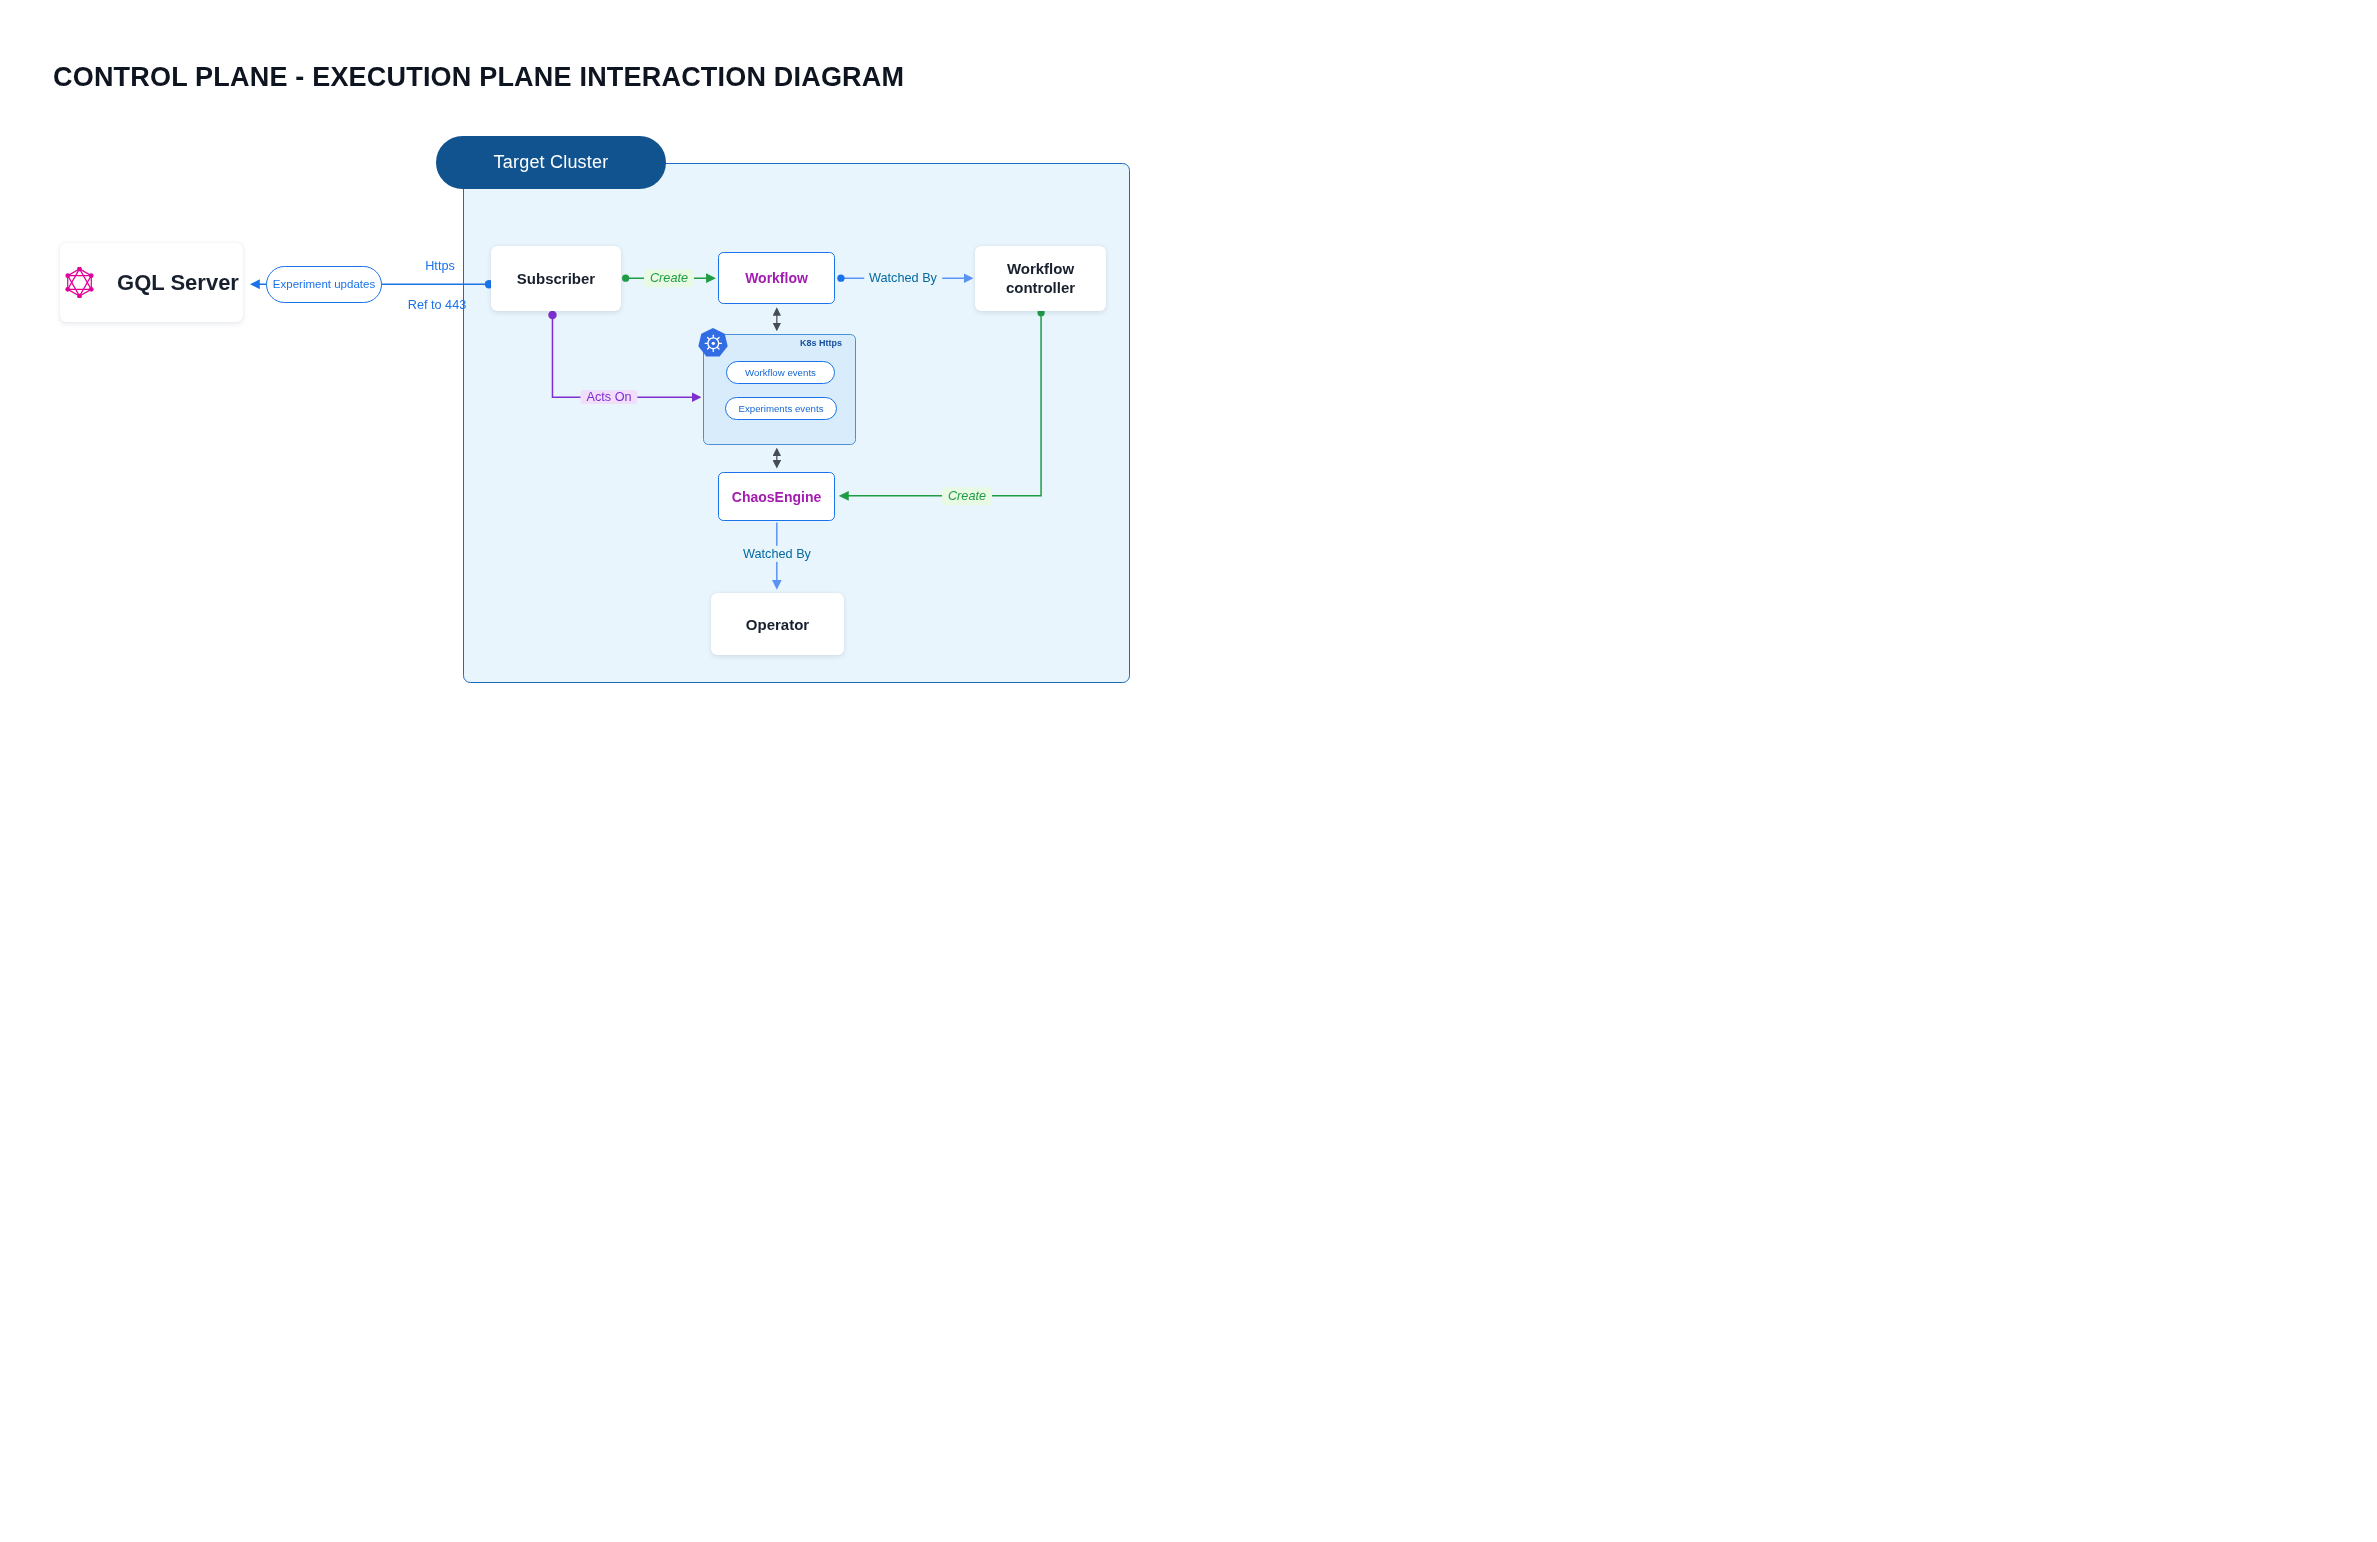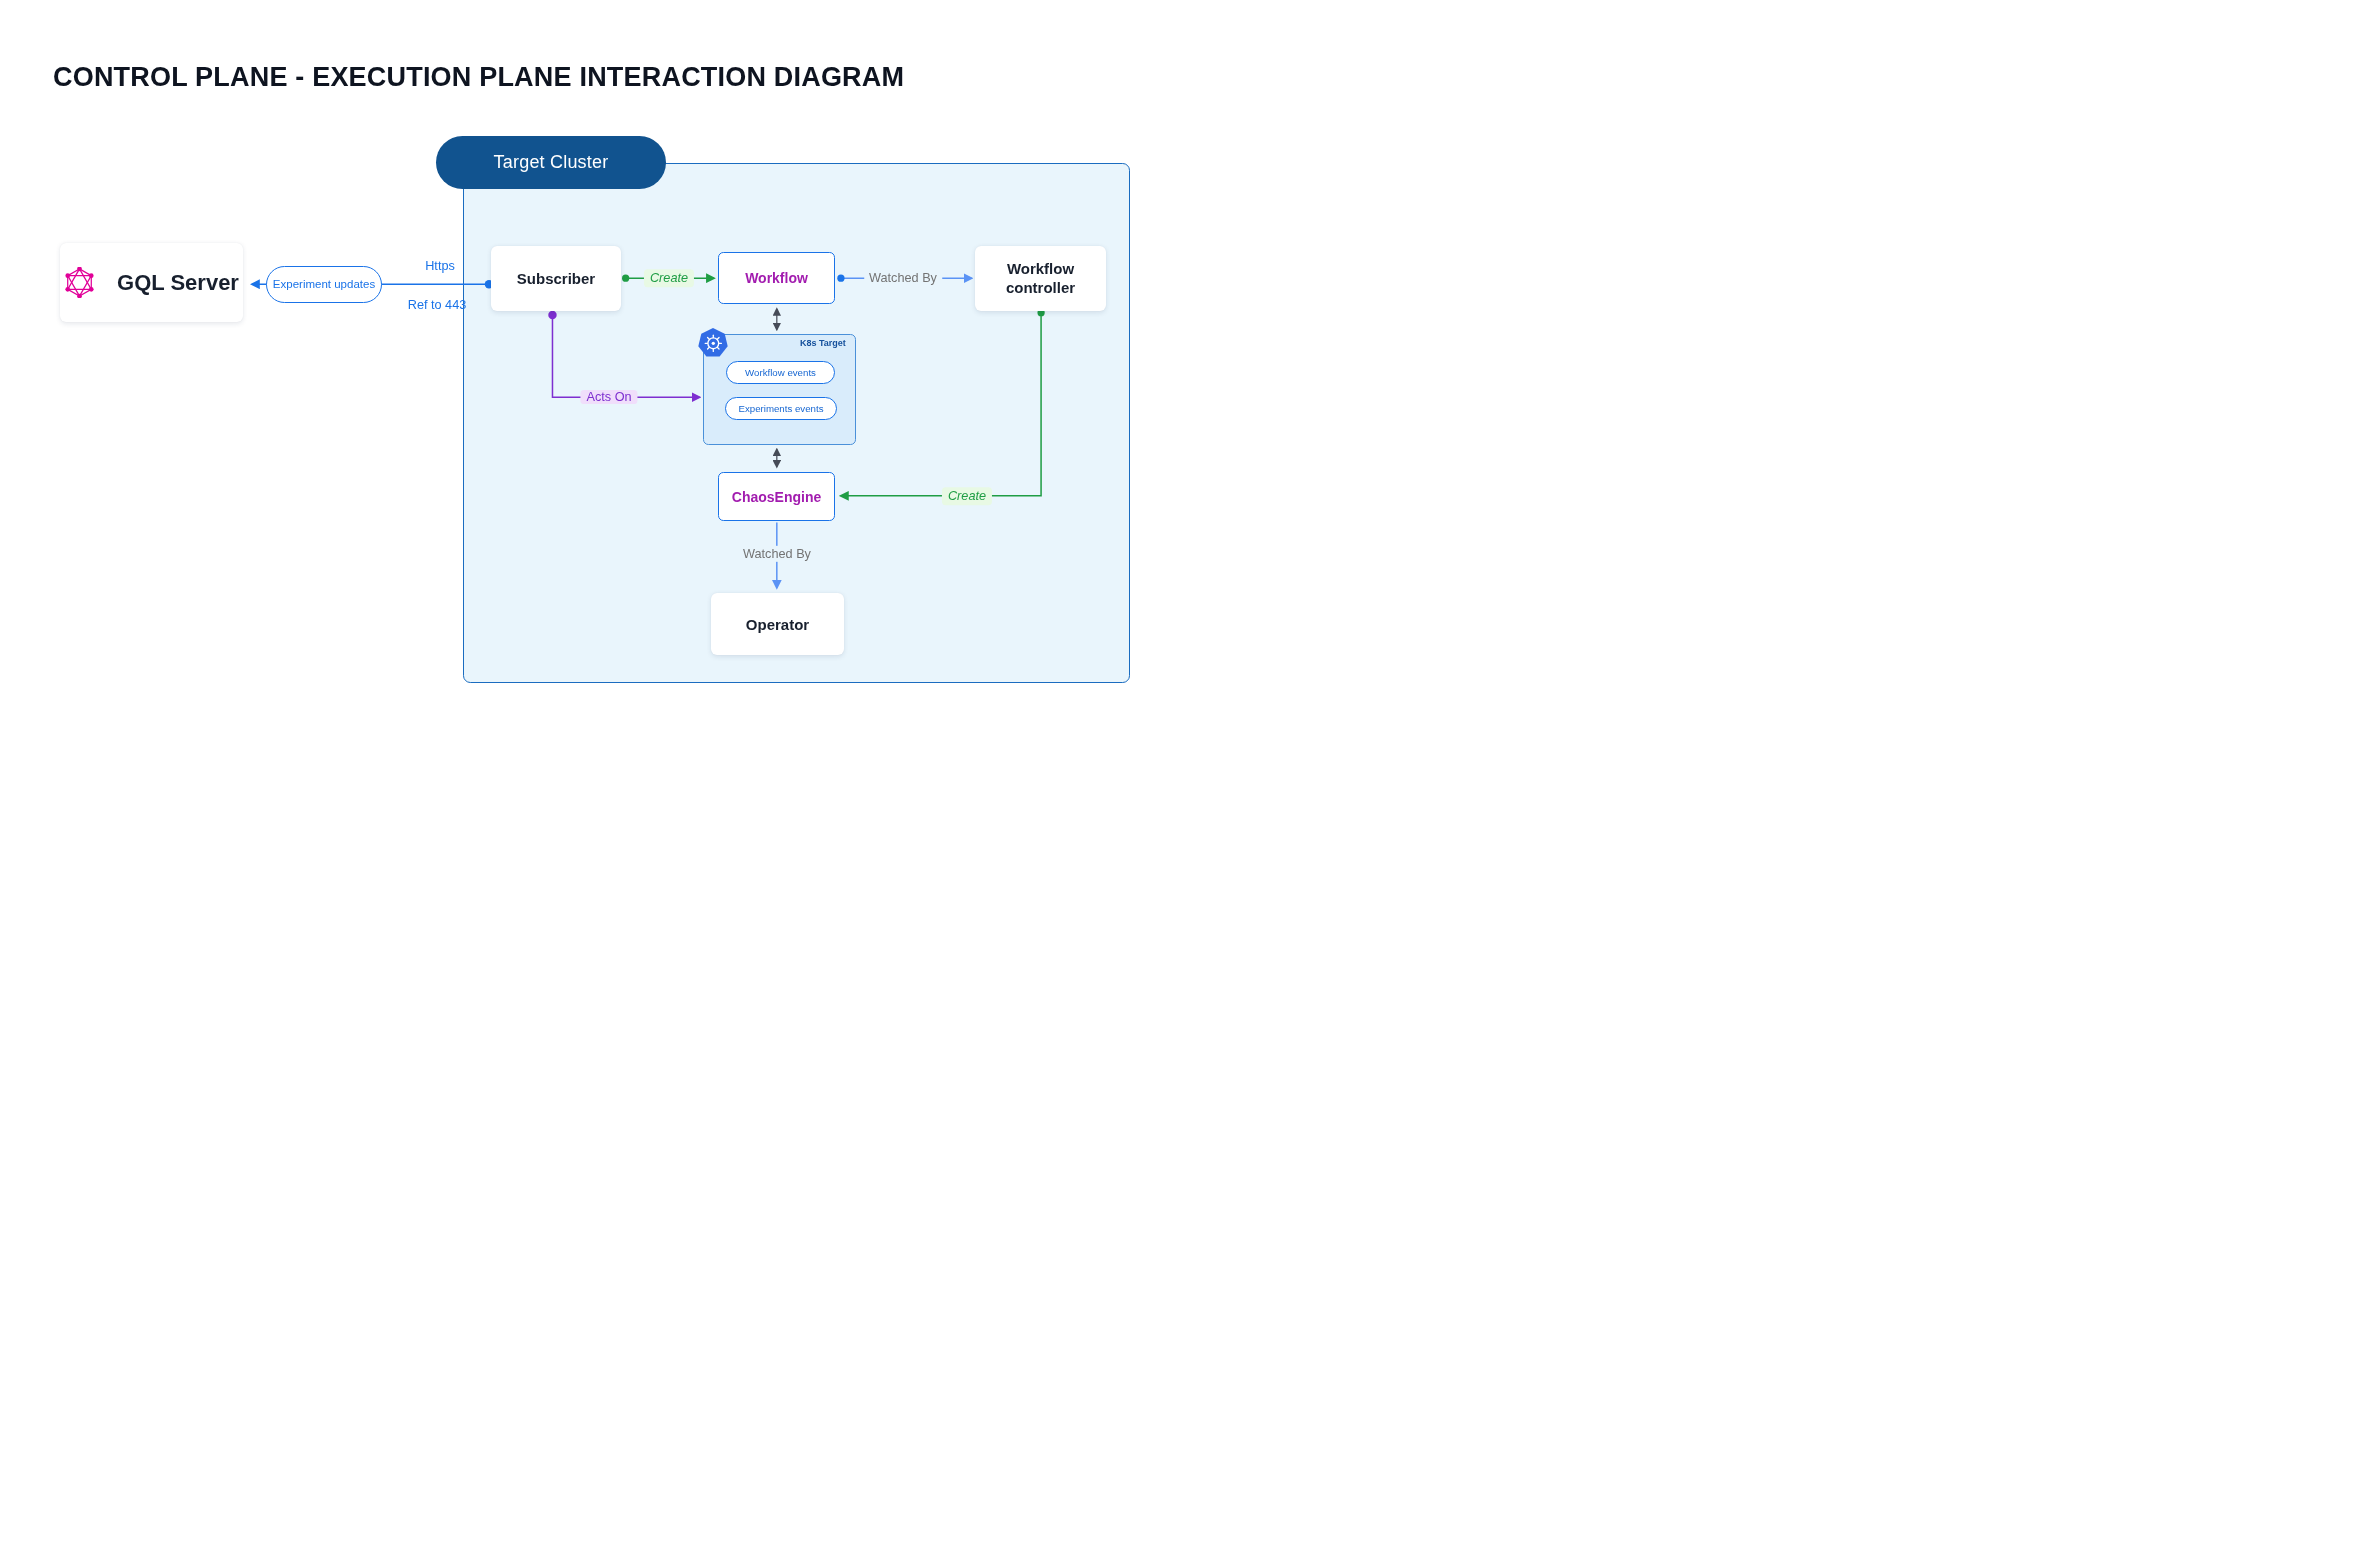--- a/index.html
+++ b/index.html
@@ -110,21 +110,21 @@
     display:flex; align-items:center; justify-content:center;
     text-align:center;
   }
   .edge-label {
     position:absolute;
     transform:translate(-50%,-50%);
     font-size:12.7px;
     white-space:nowrap;
   }
   .lbl-blue   { color:#1a73e8; }
-  .lbl-lblue  { color:#737373; background:#e9f5fc; padding:1.2px 4.8px; }
+  .lbl-lblue  { color:#0369a1; background:#e9f5fc; padding:1.2px 4.8px; }
   .lbl-green  { color:#1f9d44; background:#e8f9e4; padding:1.8px 6px; border-radius:3.6px;font-style:italic; }
   .lbl-purple { color:#7e2fd0; background:#f0defb; padding:0 6px; border-radius:3.6px; }
   .k8s-icon {
     position:absolute;
     left:698px; top:328px;
     width:30px; height:30px;
     background:#326ce5;
     clip-path:polygon(50% 0%, 89% 19%, 99% 61%, 72% 95%, 28% 95%, 1% 61%, 11% 19%);
     display:flex; align-items:center; justify-content:center;
   }
@@ -238,21 +238,21 @@
       <g stroke="#ffffff" stroke-width="1.5" stroke-linecap="round">
         <line x1="12" y1="2.5" x2="12" y2="21.5"></line>
         <line x1="2.5" y1="12" x2="21.5" y2="12"></line>
         <line x1="5.3" y1="5.3" x2="18.7" y2="18.7"></line>
         <line x1="5.3" y1="18.7" x2="18.7" y2="5.3"></line>
       </g>
       <circle cx="12" cy="12" r="6.3" fill="#326ce5" stroke="#ffffff" stroke-width="1.6"></circle>
       <circle cx="12" cy="12" r="1.9" fill="#ffffff"></circle>
     </svg>
   </div>
-  <div class="k8s-events-label">K8s Target</div>
+  <div class="k8s-events-label">K8s Https</div>
   <div class="mini-pill wf">
     <span>Workflow events</span>
   </div>
   <div class="mini-pill exp">
     <span>Experiments events</span>
   </div>
 
   <div class="edge-label lbl-purple" style="left:609px; top:397px;">Acts On</div>
 
   <div class="blue-box chaosengine">

